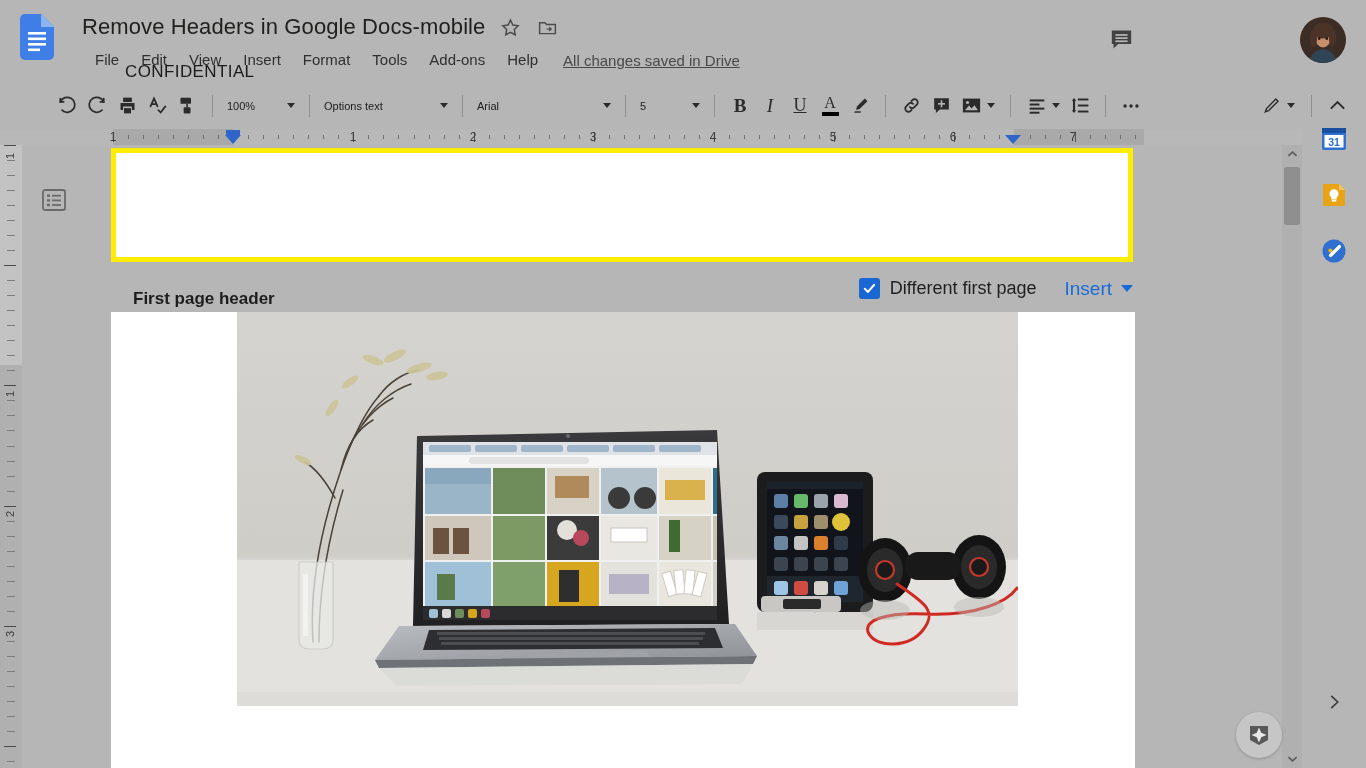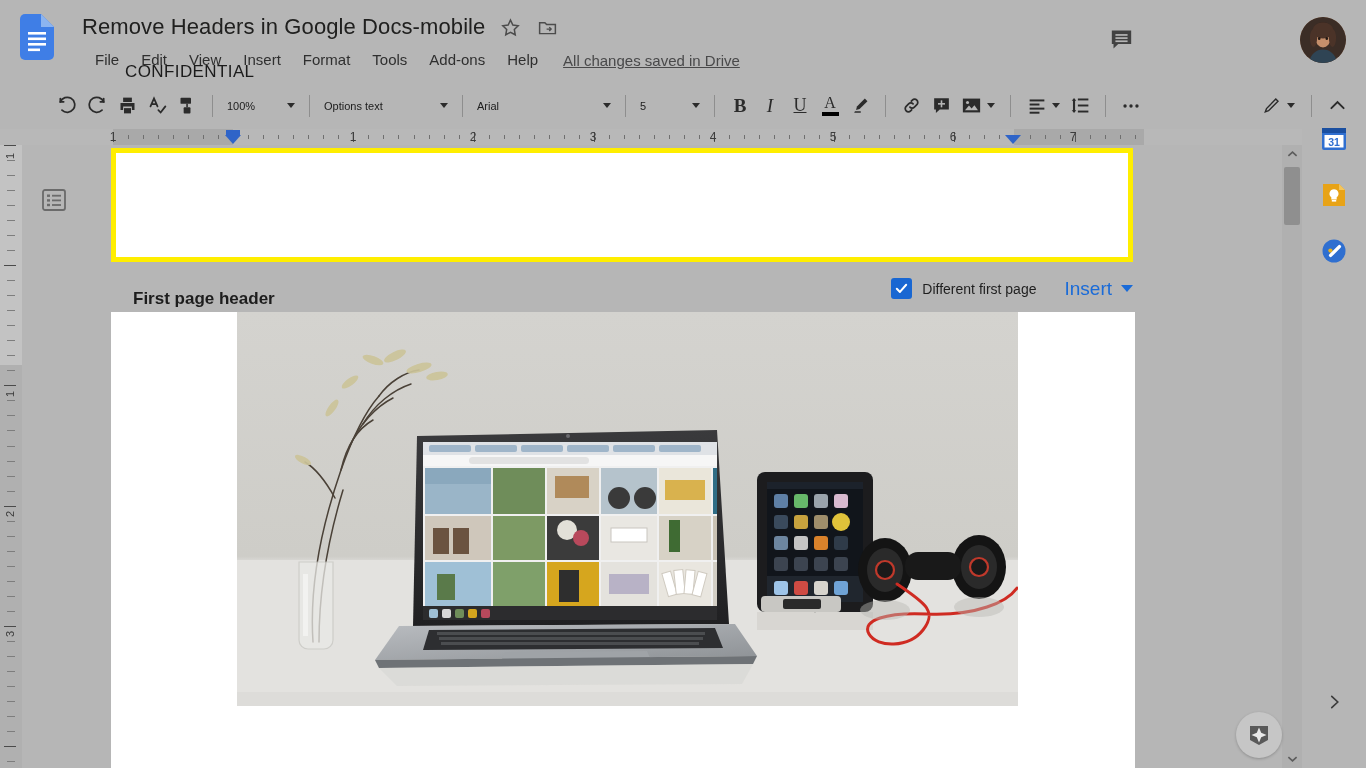--- a/index.html
+++ b/index.html
@@ -113,21 +113,21 @@
   .hdr-strip {
     position: absolute; left: 111px; top: 265px; width: 1024px; height: 47px;
     background: #b6b6b6; display: flex; align-items: center;
   }
   .hdr-strip .hlabel { margin-left: 22px; font-size: 17px; color: #1d1d1d; font-weight: 600; margin-top: 20px; }
   .hdr-right { margin-left: auto; display: flex; align-items: center; padding-right: 0px; }
   .chk {
     width: 21px; height: 21px; background: #1967d2; border-radius: 3px;
     display: flex; align-items: center; justify-content: center; cursor: pointer;
   }
-  .chk-label { margin-left: 10px; font-size: 14px; color: #1f1f1f; }
+  .chk-label { margin-left: 10px; font-size: 18px; color: #1f1f1f; }
   .options-btn {
     margin-left: 28px; margin-right: 2px; display: flex; align-items: center; gap: 9px;
     color: #1a6bd8; font-size: 19px; cursor: pointer;
   }
   .caret-blue { width: 0; height: 0; border-left: 6px solid transparent; border-right: 6px solid transparent; border-top: 7px solid #1a6bd8; }
 
   
   .body-page {
     position: absolute; left: 111px; top: 312px; width: 1024px; height: 456px;
     background: #fff;

